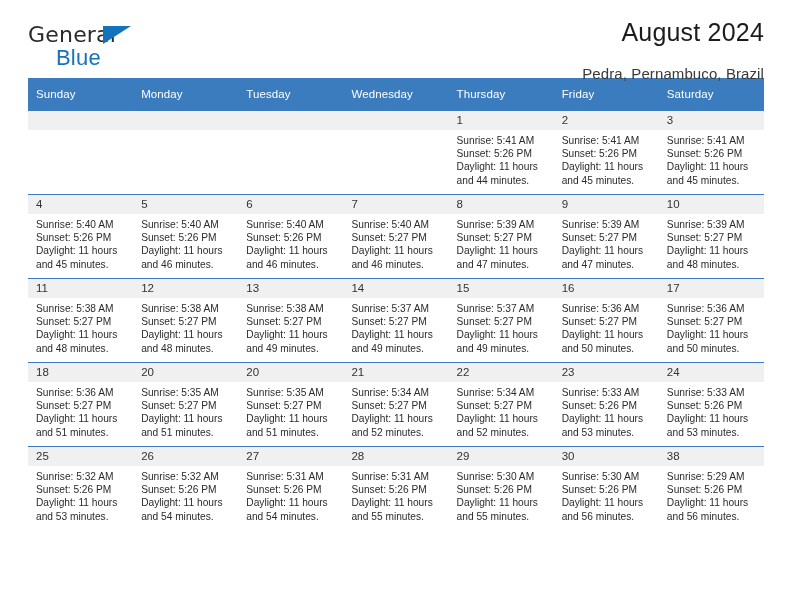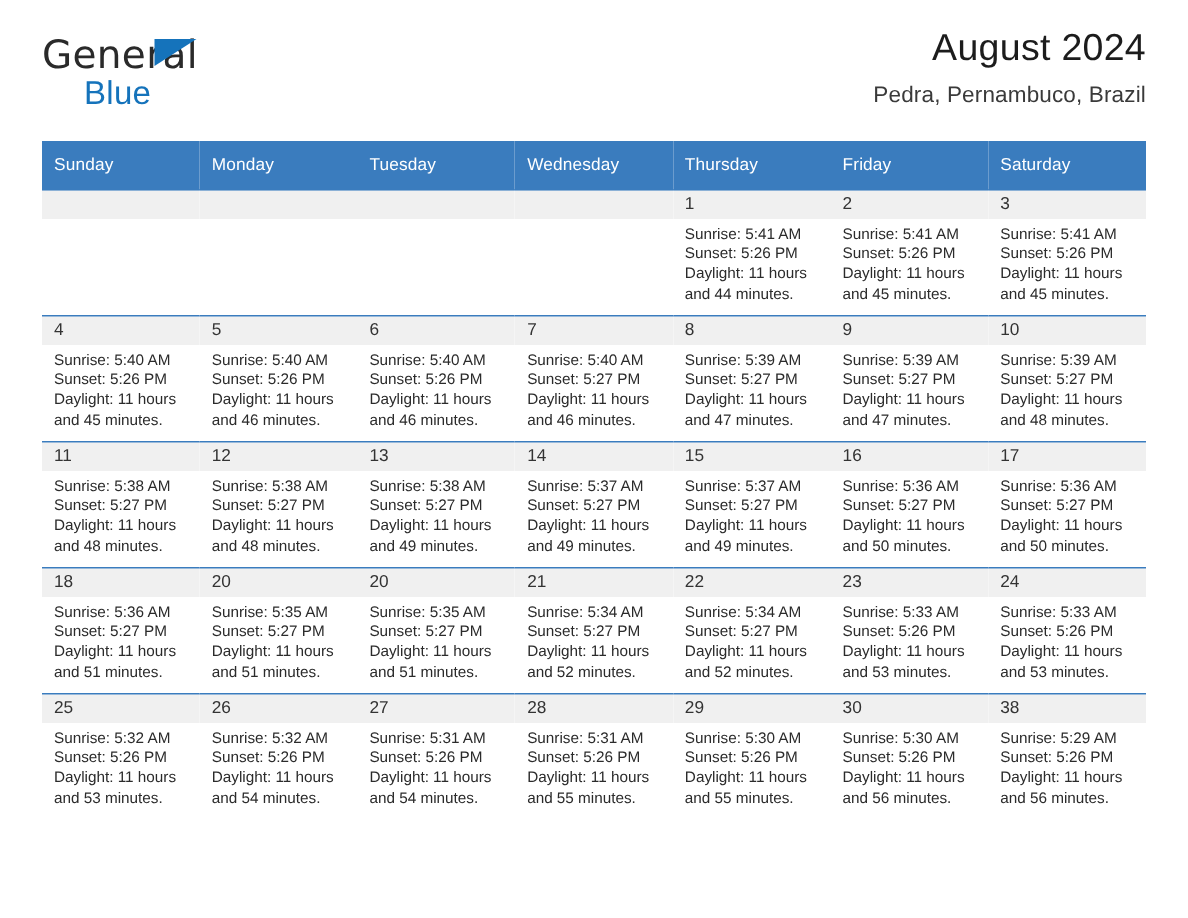--- a/index.html
+++ b/index.html
@@ -32,21 +32,21 @@
     justify-content: space-between;
   }
   .brand {
     margin-top: 24px;
     position: relative;
     width: 130px;
     height: 52px;
     line-height: 1;
   }
   .brand-general {
-    font-size: 26px;
+    font-size: 22px;
     color: #2a2a2a;
     letter-spacing: 0.2px;
     font-family: "DejaVu Sans", sans-serif;
     display: block;
   }
   .brand-blue {
     font-size: 22px;
     color: #1573bb;
     letter-spacing: 0.2px;
     font-family: Liberation Sans, sans-serif;
@@ -70,30 +70,30 @@
   .cal-title {
     font-size: 25px;
     font-weight: normal;
     color: #1c1c1c;
     line-height: 1.15;
     letter-spacing: 0.2px;
   }
   .cal-subtitle {
     font-size: 15px;
     color: #3a3a3a;
-    margin-top: 8px;
+    margin-top: 18px;
     letter-spacing: 0.1px;
   }
 
   
   table.calendar {
     width: 736px;
     border-collapse: collapse;
     table-layout: fixed;
-    margin-top: 20px;
+    margin-top: 4px;
   }
   table.calendar th {
     background: #3a7cbe;
     color: #ffffff;
     font-size: 11.5px;
     font-weight: normal;
     text-align: left;
     padding: 6px 0 6px 8px;
     height: 20px;
     letter-spacing: 0.1px;

